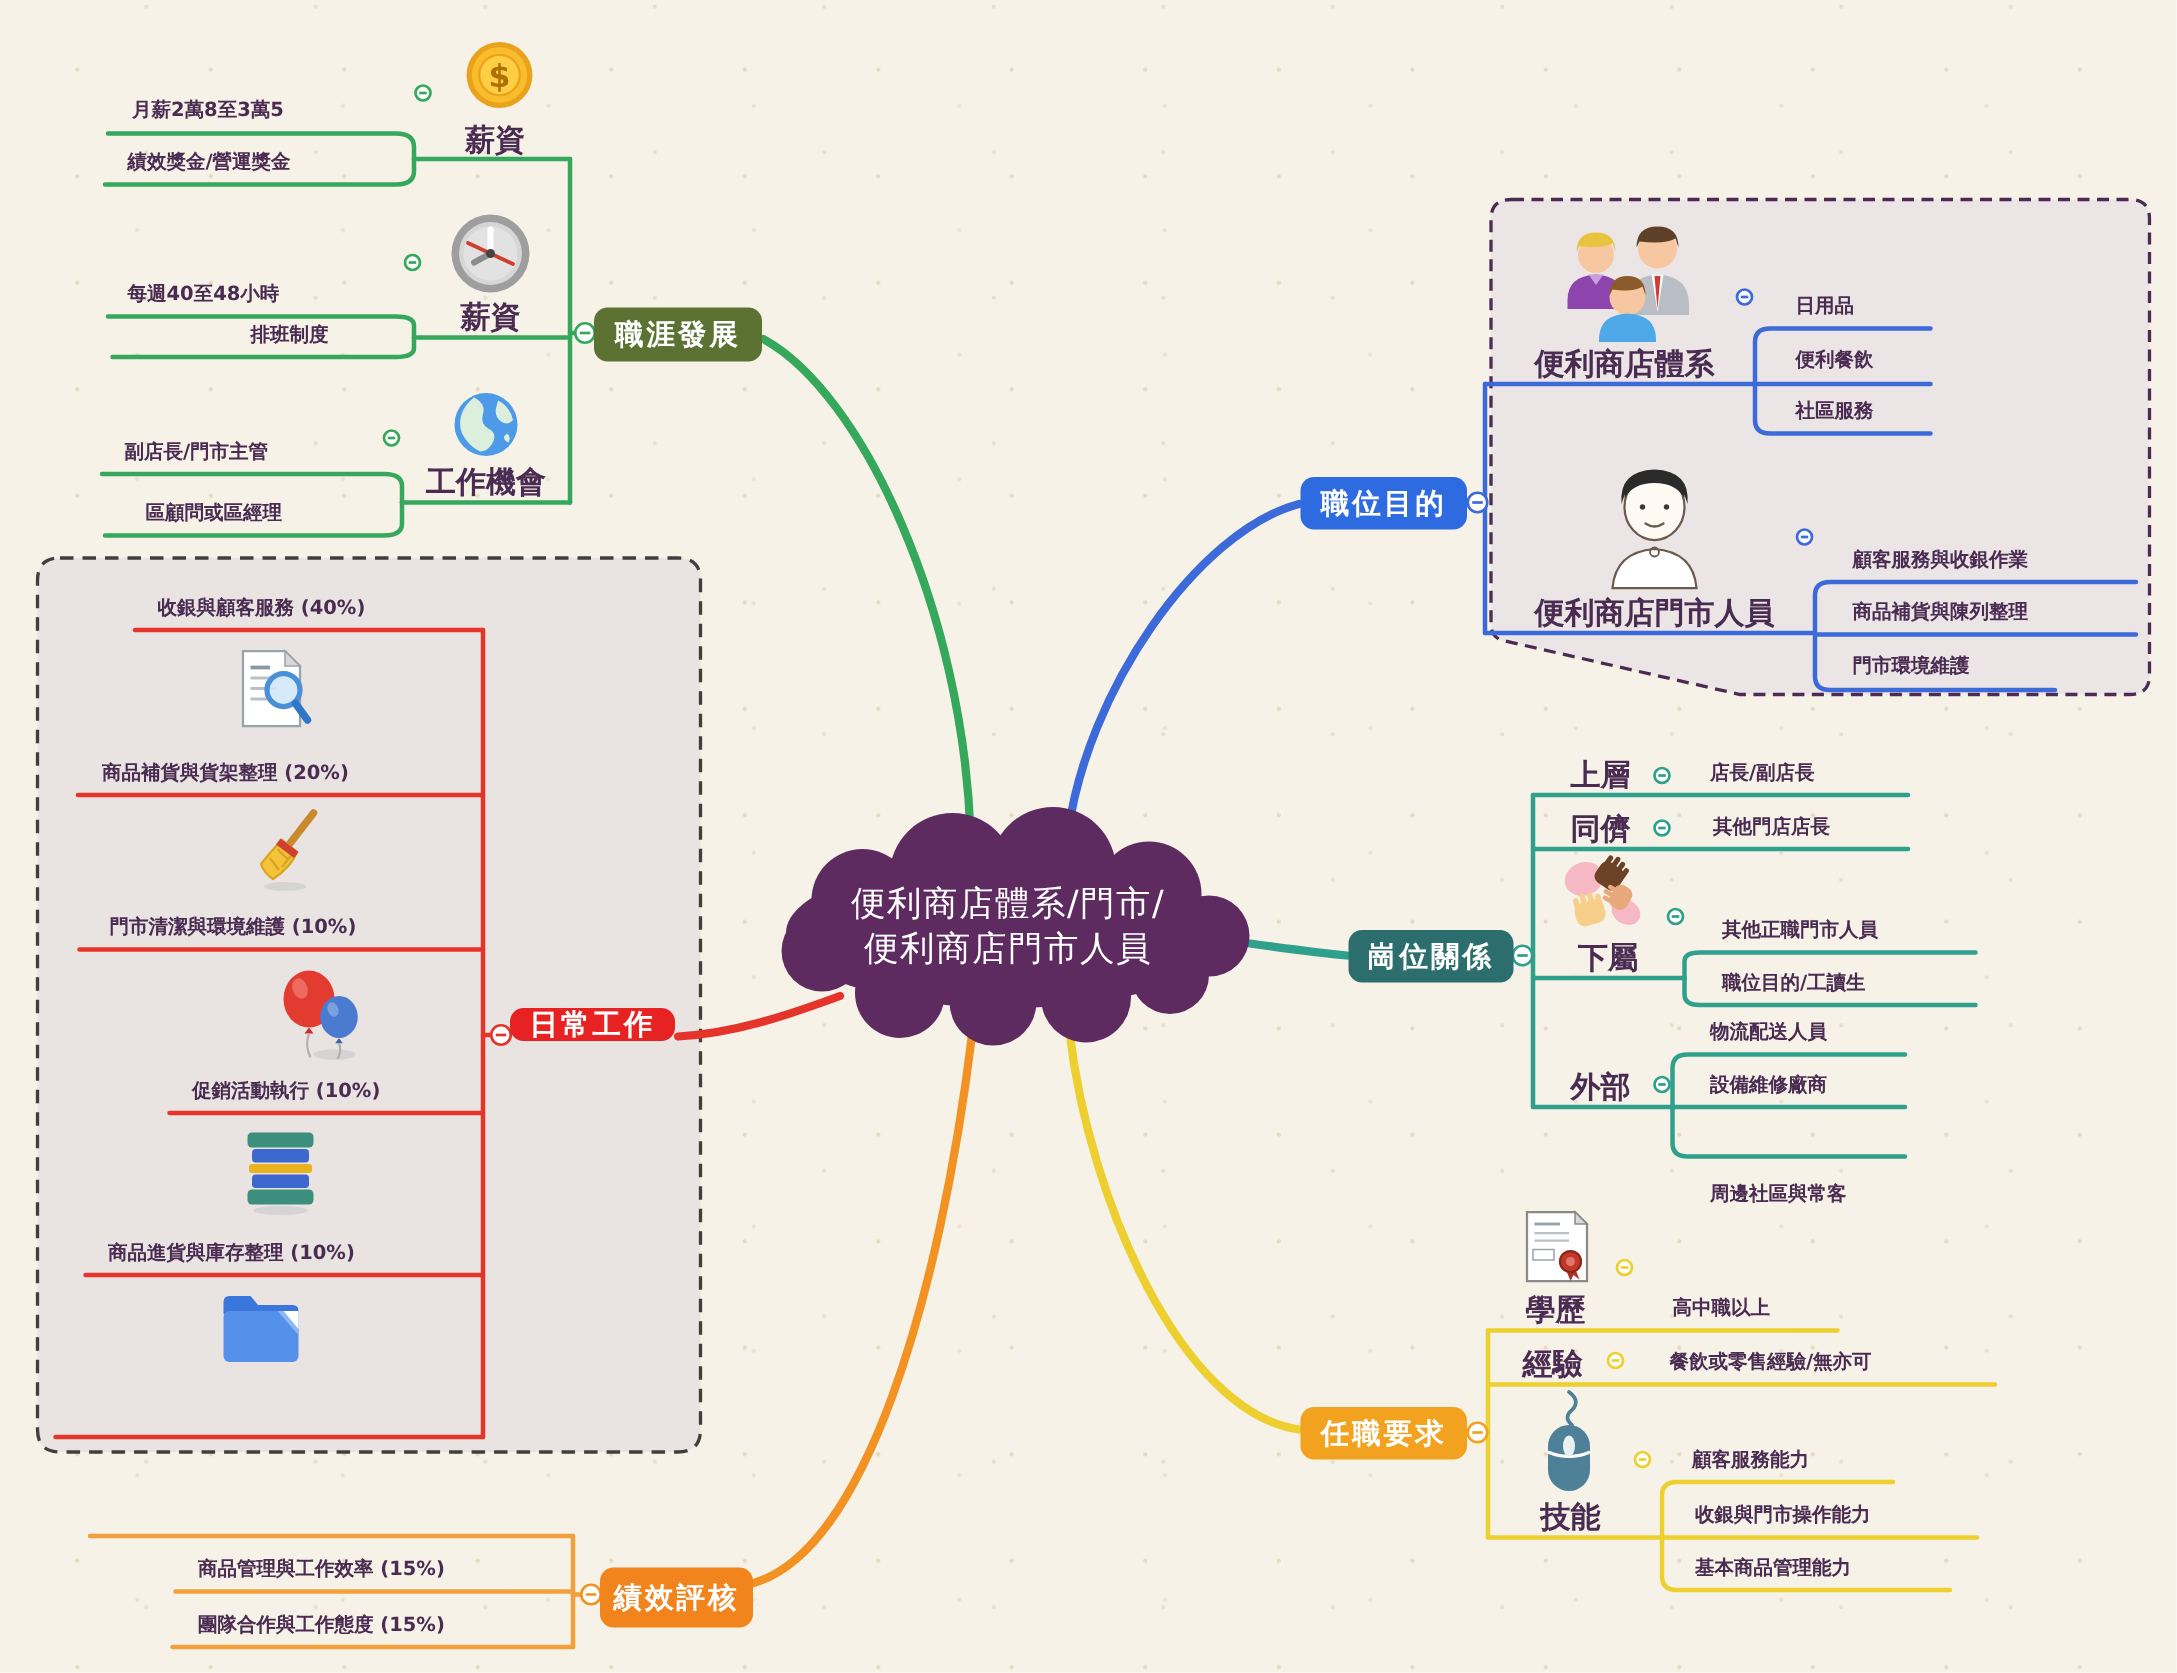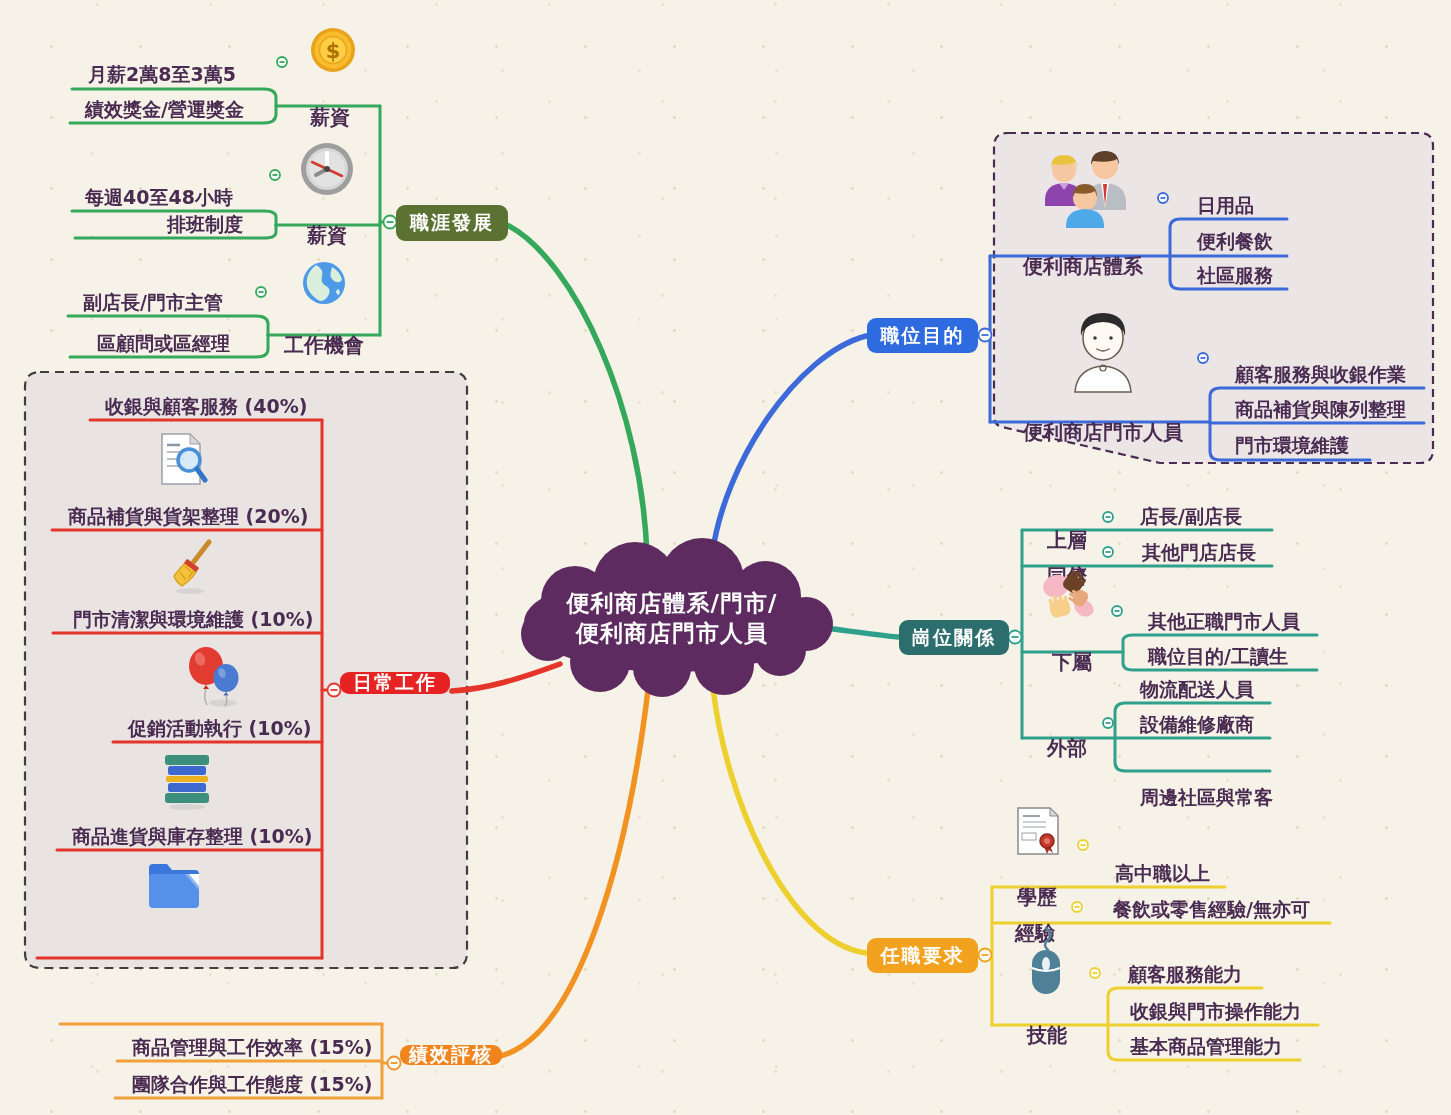--- a/index.html
+++ b/index.html
@@ -10,32 +10,32 @@
     background-image:
       radial-gradient(circle, rgba(186,150,80,.28) 1px, transparent 1.7px),
       radial-gradient(circle, rgba(150,170,110,.22) 1px, transparent 1.7px),
       radial-gradient(circle, rgba(190,120,90,.16) 1px, transparent 1.7px);
     background-size:89px 71px,113px 97px,137px 83px;
     background-position:7px 11px,41px 53px,23px 29px;
   }
   svg.wires{position:absolute;left:0;top:0;pointer-events:none;}
   .txt{
     position:absolute;white-space:nowrap;font-weight:bold;
-    color:#4A2B52;font-size:19px;line-height:26px;
+    color:#4A2B52;font-size:13px;line-height:26px;
   }
-  .lbl{font-size:20px;margin-top:24px;}
+  .lbl{font-size:20px;}
   .pill{
     position:absolute;display:flex;align-items:center;justify-content:center;
     color:#fff;font-weight:bold;font-size:19px;letter-spacing:2px;
     border-radius:9px;
   }
   .icon{position:absolute;line-height:0;}
   .root-title{
     position:absolute;left:512px;top:588px;width:320px;text-align:center;
-    color:#fff;font-weight:bold;font-size:23px;line-height:30px;letter-spacing:1px;
+    color:#fff;font-weight:normal;font-size:23px;line-height:30px;letter-spacing:1px;
   }
 </style>
 </head>
 <body>
 
 <div class="canvas">
 
 <svg class="wires" width="1451" height="1115" viewBox="0 0 1451 1115">
 
   <path d="M 40,372 L 452,372 Q 467,372 467,387 L 467,953 Q 467,968 452,968 L 40,968 Q 25,968 25,953 L 25,387 Q 25,372 40,372 Z" fill="#E9E3E2" stroke="#3F3F3F" stroke-width="2.2" stroke-dasharray="9 6"></path>
@@ -213,21 +213,21 @@
 <div class="root-title">
   <div>便利商店體系/門市/</div>
   <div>便利商店門市人員</div>
 </div>
 
 <div class="pill" style="left:396px;top:205px;width:112px;height:36px;background:#5C7233">職涯發展</div>
 <div class="pill" style="left:867px;top:318px;width:111px;height:35px;background:#2F6BE0">職位目的</div>
 <div class="pill" style="left:899px;top:620px;width:110px;height:35px;background:#2C6E6E">崗位關係</div>
 <div class="pill" style="left:867px;top:938px;width:111px;height:35px;background:#F2A21F">任職要求</div>
 <div class="pill" style="left:340px;top:672px;width:110px;height:22px;background:#E62222">日常工作</div>
-<div class="pill" style="left:400px;top:1045px;width:102px;height:20px;background:#F1841C">績效評核</div>
+<div class="pill" style="left:400px;top:1045px;width:102px;height:40px;background:#F1841C">績效評核</div>
 
 <div class="icon" style="left:310px;top:27px">
   <svg width="46" height="46" viewBox="0 0 46 46">
     <circle cx="23" cy="23" r="22" fill="#E9A21B"></circle>
     <circle cx="23" cy="23" r="18.5" fill="#F8BC2C"></circle>
     <circle cx="23" cy="23" r="13.5" fill="#FFCE45" stroke="#E8A51C" stroke-width="1.5"></circle>
     <text x="23" y="31" font-size="21" font-weight="bold" text-anchor="middle" fill="#AD7100" font-family="DejaVu Sans,sans-serif">$</text>
   </svg>
 </div>
 <div class="txt lbl" style="left:310px;top:80px">薪資</div>

